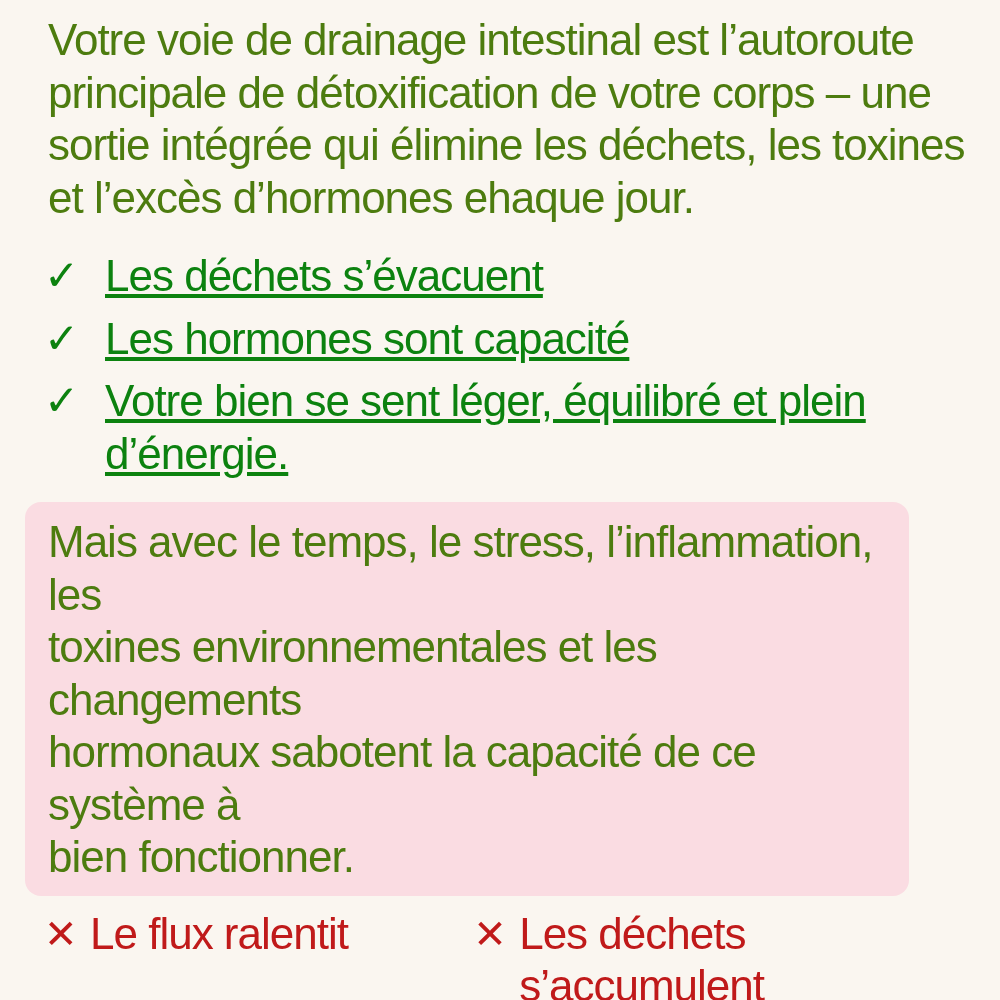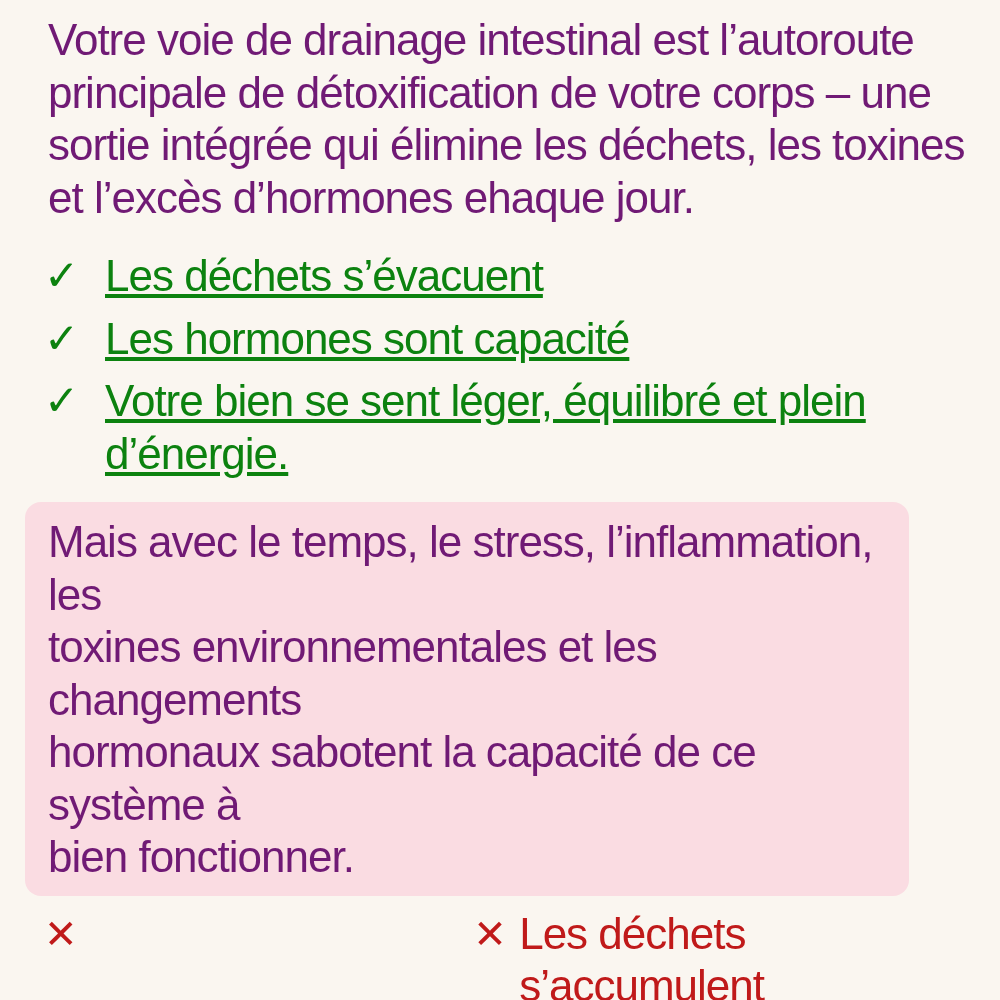--- a/index.html
+++ b/index.html
@@ -21,21 +21,21 @@
     height: 1000px;
     padding: 14px 8px 0 48px;
   }
   .para {
     margin: 0;
     font-size: 44px;
     line-height: 52.5px;
     letter-spacing: -1px;
     white-space: pre-line;
   }
-  .dark { color: #701a75; }
+  .dark { color: #4d7c0f; }
 
   .second-paragraph { margin-top: 42px; }
 
   
   .check-list {
     margin-top: 26px;
     margin-left: -4px;
     color: #0c820f;
   }
   .check-row {
@@ -116,20 +116,21 @@
     <p class="para dark">Mais avec le temps, le stress, l’inflammation, les
 toxines environnementales et les changements
 hormonaux sabotent la capacité de ce système à
 bien fonctionner.</p>
   </div>
 
   <div class="problems-list">
     <div class="problem-row">
       <div class="problem-item col-first">
         <span class="cross-icon">✕</span>
+        <span class="problem-text para">Le flux ralentit</span>
       </div>
       <div class="problem-item">
         <span class="cross-icon">✕</span>
         <span class="problem-text para">Les déchets s’accumulent</span>
       </div>
     </div>
 
   </div>
 
 </div>

